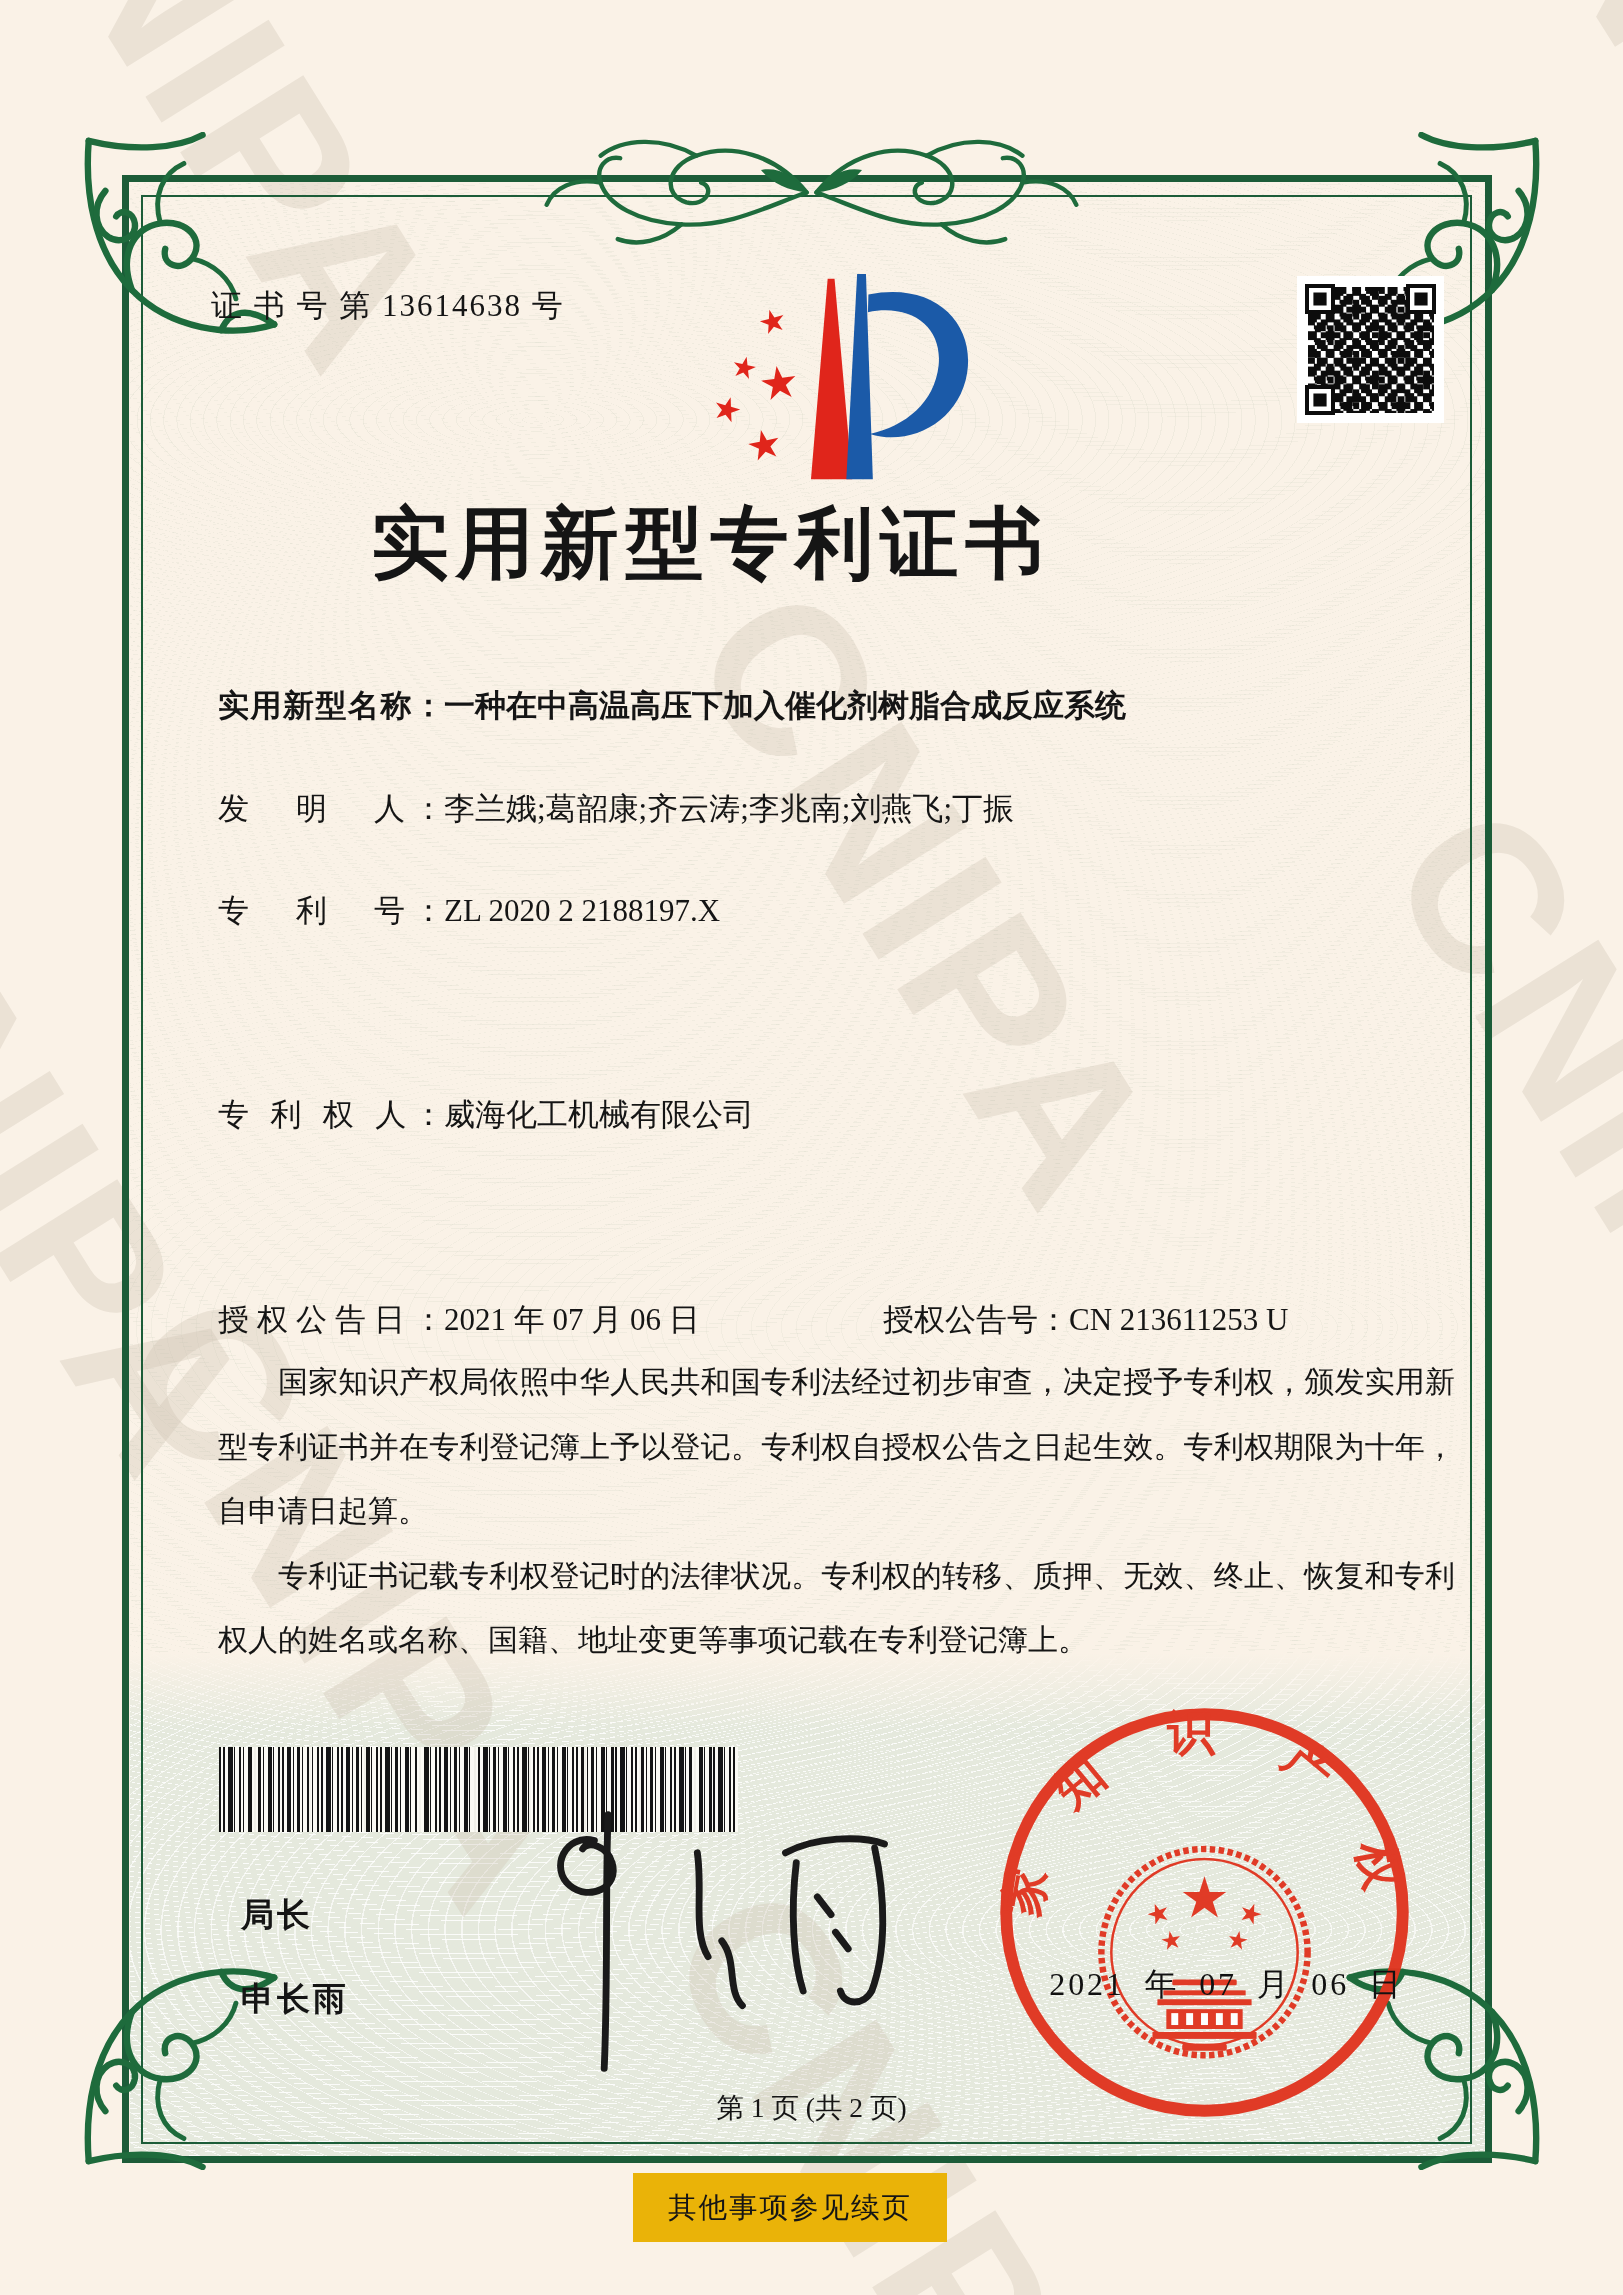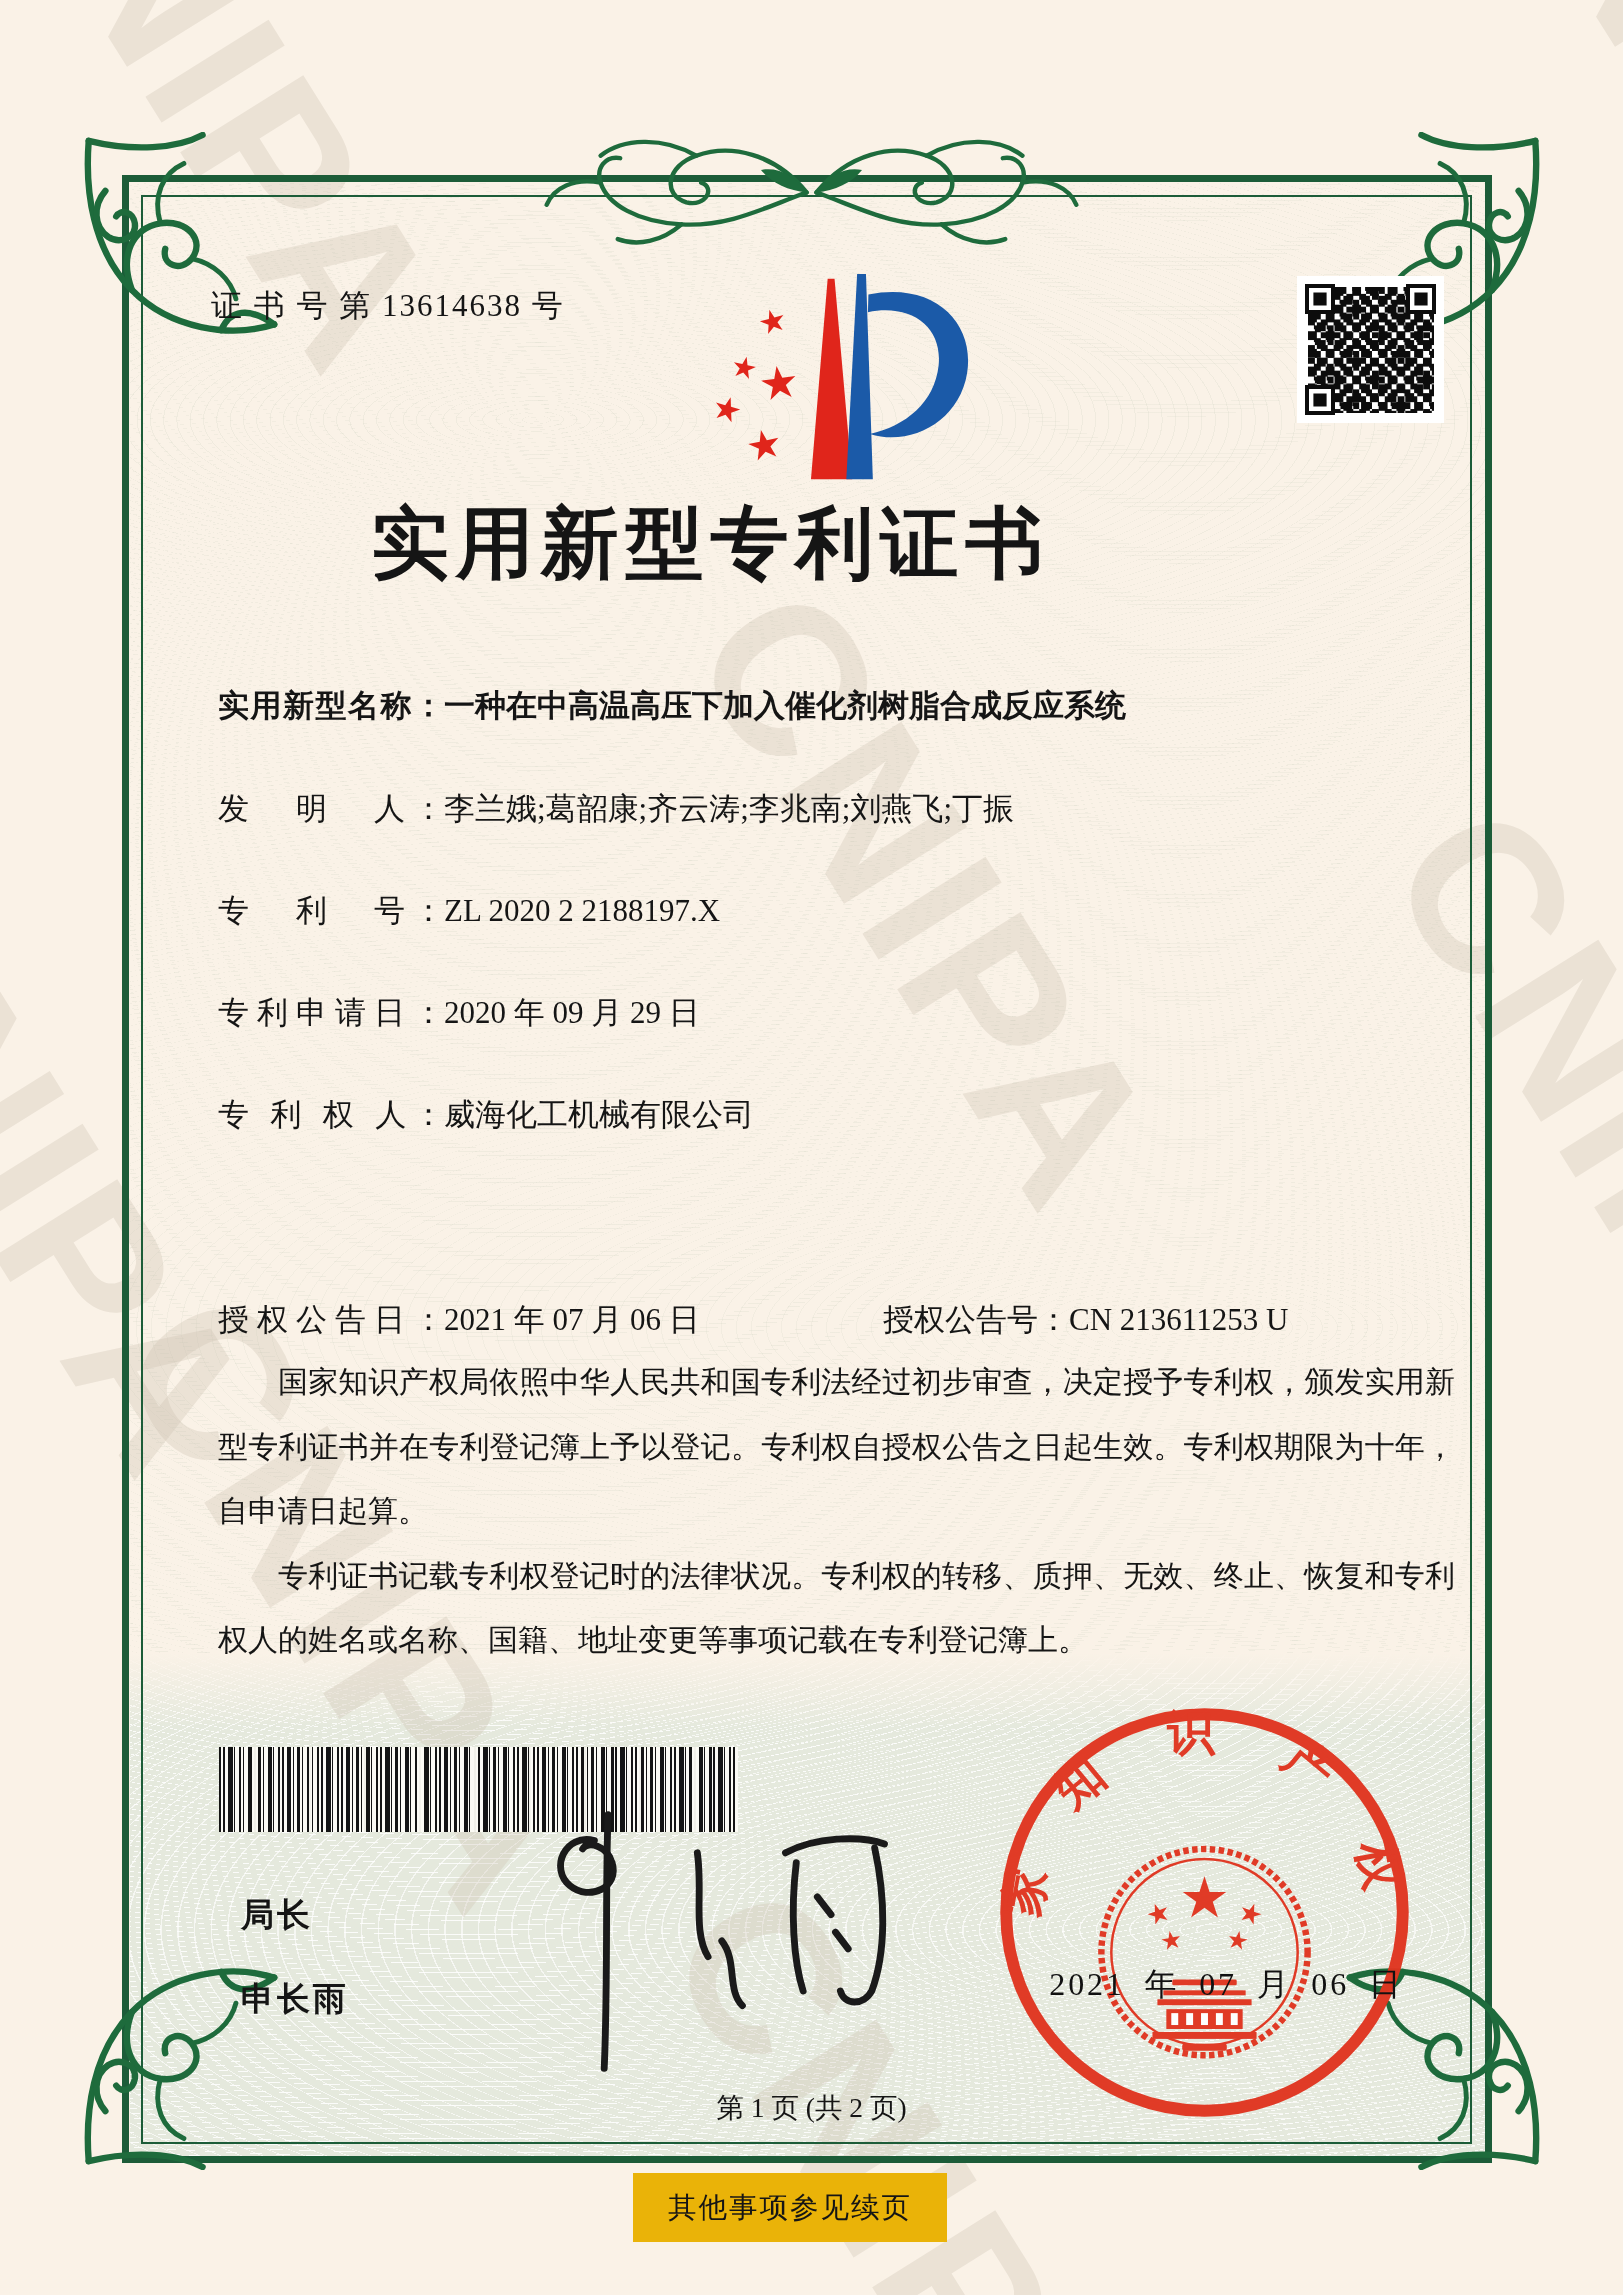--- a/index.html
+++ b/index.html
@@ -172,23 +172,20 @@
   <div class="title">实用新型专利证书</div>
 
   <div class="row r1">
     <span class="lbl">实用新型名称：</span><span>一种在中高温高压下加入催化剂树脂合成反应系统</span>
   </div>
   <div class="row r2">
     <span class="lbl">发　明　人：</span><span>李兰娥;葛韶康;齐云涛;李兆南;刘燕飞;丁振</span>
   </div>
   <div class="row r3">
     <span class="lbl">专　利　号：</span><span>ZL 2020 2 2188197.X</span>
-  </div>
-  <div class="row r4">
-    <span class="lbl">专利申请日：</span><span>2020 年 09 月 29 日</span>
   </div>
   <div class="row r5">
     <span class="lbl">专 利 权 人：</span><span>威海化工机械有限公司</span>
   </div>
   <div class="row r7">
     <span class="lbl">授权公告日：</span><span>2021 年 07 月 06 日</span>
     <span class="pair2">
       <span class="lbl2">授权公告号：</span><span>CN 213611253 U</span>
     </span>
   </div>

